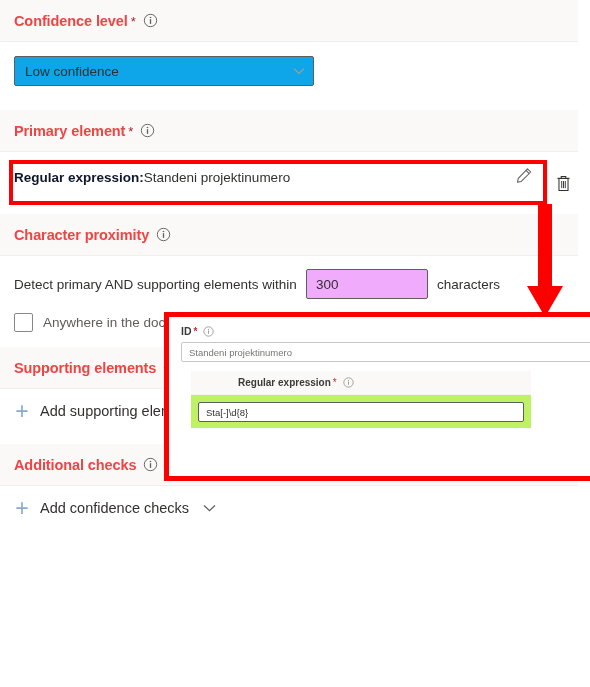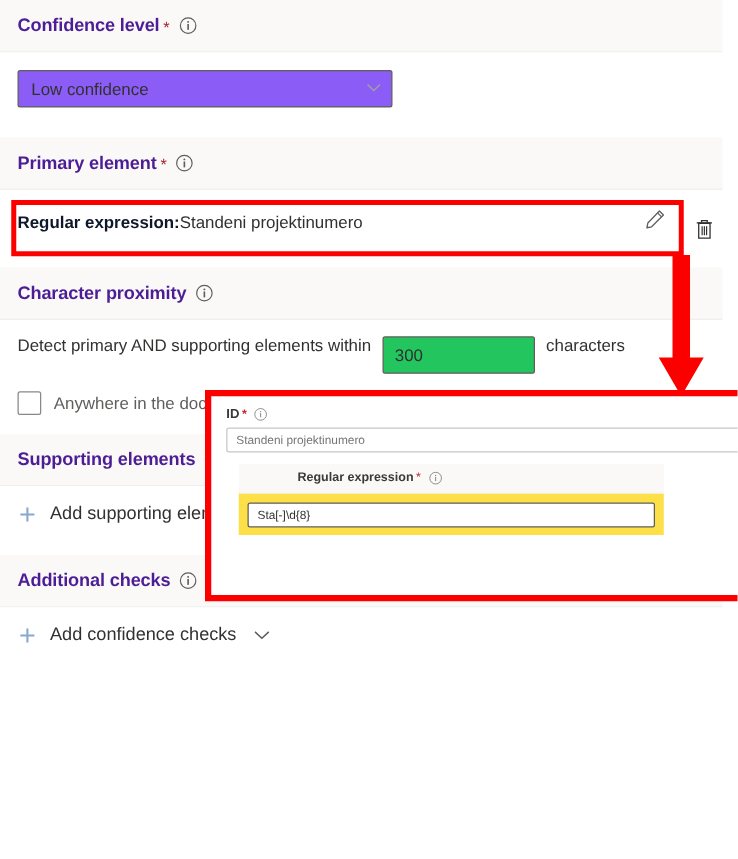--- a/index.html
+++ b/index.html
@@ -30,21 +30,21 @@
     border-bottom: 1px solid #f0efee;
     height: 42px;
     display: flex;
     align-items: center;
     padding-left: 14px;
     box-sizing: border-box;
   }
   .section-header .title {
     font-size: 14.5px;
     font-weight: bold;
-    color: #4c1d95;
+    color: #ef4444;
     letter-spacing: -0.1px;
   }
   .req-star {
     color: #a4262c;
     font-size: 13px;
     margin-left: 3px;
     line-height: 1;
     position: relative;
     top: 1px;
   }
@@ -63,21 +63,21 @@
     padding: 14px;
     box-sizing: border-box;
   }
 
   
   .dropdown {
     width: 300px;
     height: 30px;
     border: 1px solid #605e5c;
     border-radius: 2px;
-    background: #8b5cf6;
+    background: #0ea5e9;
     display: flex;
     align-items: center;
     padding: 0 8px 0 10px;
     box-sizing: border-box;
     font-size: 13.5px;
     color: #323130;
     justify-content: space-between;
   }
   .chevron {
     color: #a19f9d;
@@ -123,31 +123,32 @@
     left: 553px;
     top: 172px;
     width: 20px; height: 22px;
     display: flex; align-items: center; justify-content: center;
     color: #323130;
   }
 
   
   .prox-row {
     display: flex;
+    align-items: center;
     font-size: 13.5px;
     color: #323130;
     gap: 9px;
     margin-bottom: 14px;
   }
   .num-input {
     width: 122px;
     height: 30px;
     border: 1px solid #605e5c;
     border-radius: 2px;
-    background: #22c55e;
+    background: #f0abfc;
     display: flex;
     align-items: center;
     padding-left: 9px;
     box-sizing: border-box;
     font-size: 13.5px;
     color: #323130;
   }
   .check-row {
     display: flex;
     align-items: center;
@@ -271,21 +272,21 @@
     box-sizing: border-box;
     border-bottom: 1px solid #f3f2f1;
   }
   .ov-sub-title {
     font-size: 10px;
     font-weight: bold;
     color: #3b3a39;
     padding-left: 40px;
   }
   .ov-sub-body {
-    background: #fde047;
+    background: #bef264;
     padding: 7px 7px 6px 7px;
     box-sizing: border-box;
   }
   .ov-regex-input {
     width: 100%;
     height: 20px;
     border: 1px solid #605e5c;
     border-radius: 2px;
     background: #fff;
     font-size: 9.5px;

